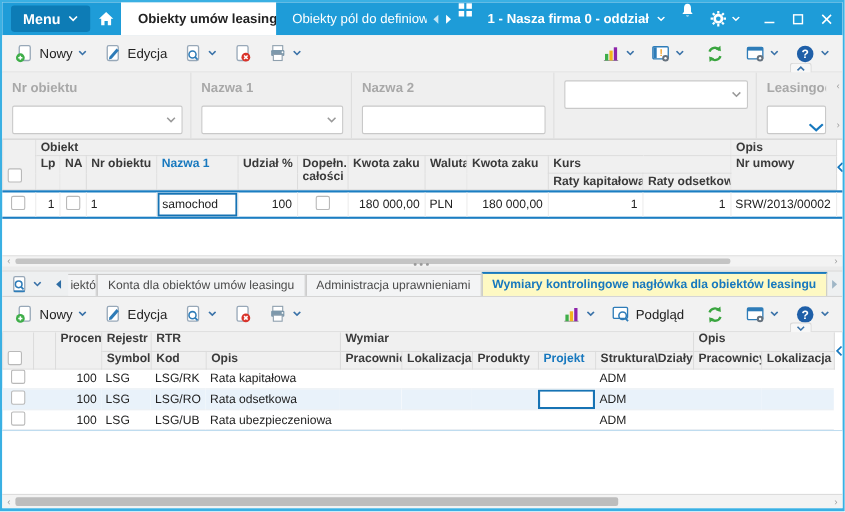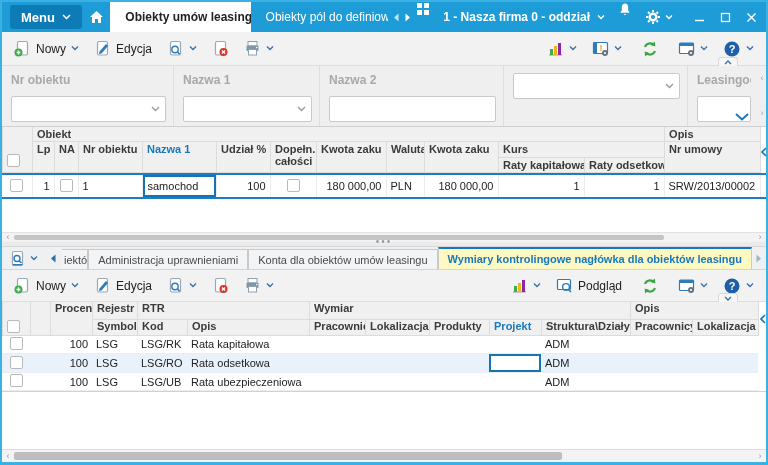--- a/index.html
+++ b/index.html
@@ -459,22 +459,22 @@
           <rect x="3.5" y="14" width="10" height="1.6" fill="#2e7cb8"></rect>
         </svg>
       <svg width="8" height="5" viewBox="0 0 8 5">
           <path d="M1 0.5 L4 3.5 L7 0.5" fill="none" stroke="#3a72a8" stroke-width="1.4"></path>
         </svg>
       <svg width="6" height="9" viewBox="0 0 6 9" style="margin-left:8px">
           <path d="M5.5 0.5 L1 4.5 L5.5 8.5 Z" fill="#2e6da4"></path>
         </svg>
     </div>
     <div class="btab cut">iektów</div>
+    <div class="btab">Konta dla obiektów umów leasingu</div>
     <div class="btab">Administracja uprawnieniami</div>
-    <div class="btab">Konta dla obiektów umów leasingu</div>
     <div class="btab active">Wymiary kontrolingowe nagłówka dla obiektów leasingu</div>
     <div class="right-arrow">
       <svg width="6" height="9" viewBox="0 0 6 9">
           <path d="M0.5 0.5 L5 4.5 L0.5 8.5 Z" fill="#9fb6c6"></path>
         </svg>
     </div>
   </div>
 
   <div class="toolbar bottom">
     <div class="tbtn">

